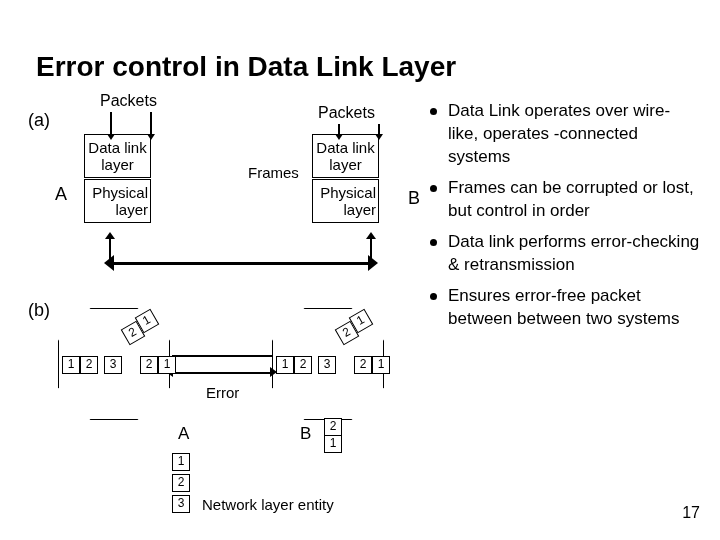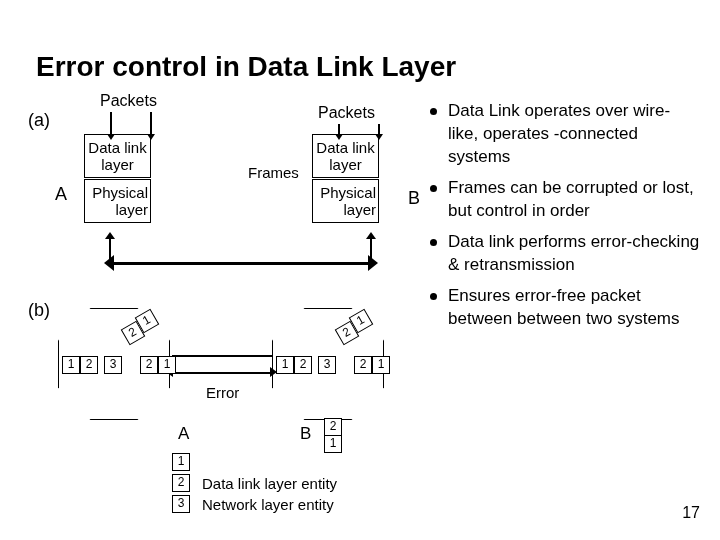--- a/index.html
+++ b/index.html
@@ -136,21 +136,20 @@
   <div class="sq">2</div>
   <div class="sq">1</div>
 </div>
 
 <div class="legend">
   <div class="row">
     <span class="sq sq2">1</span>
   </div>
   <div class="row">
     <span class="sq sq2">2</span>
-    <span>Data link layer entity</span>
   </div>
   <div class="row">
     <span class="sq sq2">3</span>
     <span>Network layer entity</span>
   </div>
 </div>
 
 <ul class="bullets">
   <li>Data Link operates over wire-like, operates -connected systems</li>
   <li>Frames can be corrupted or lost, but control in order</li>

